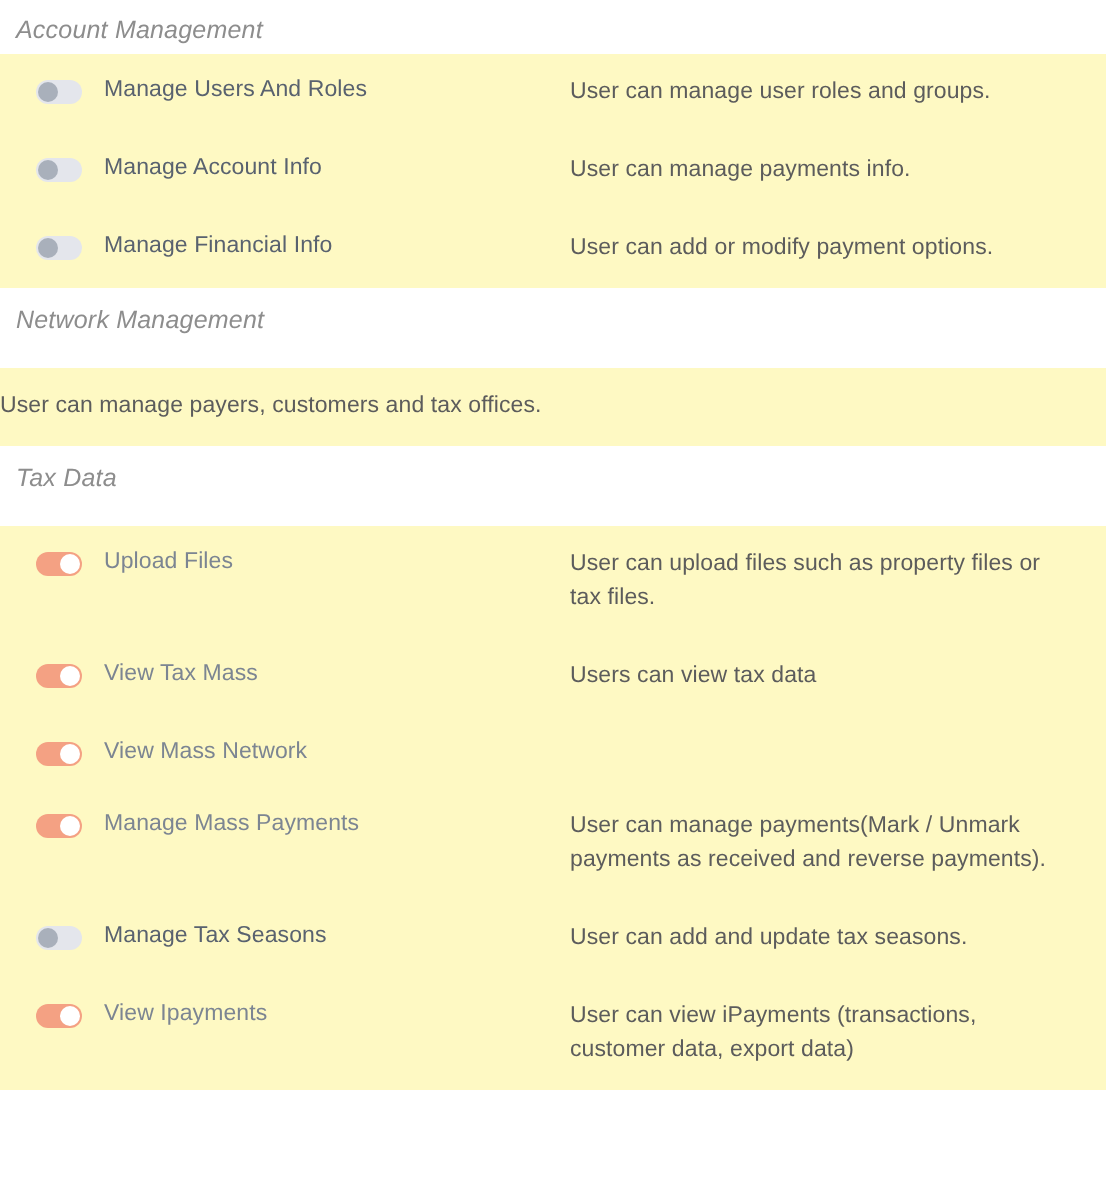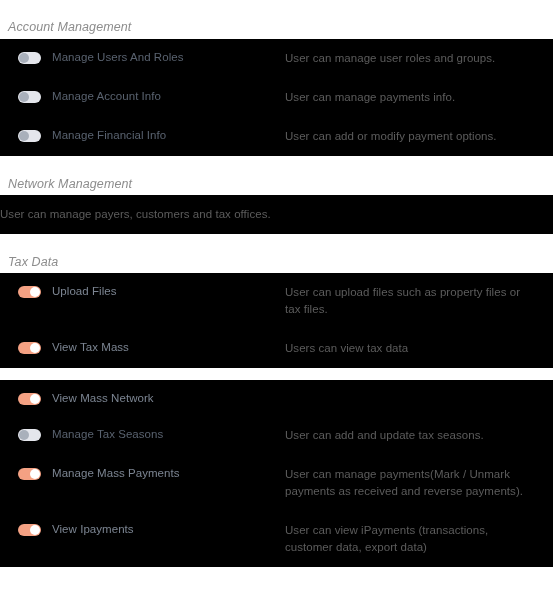--- a/index.html
+++ b/index.html
@@ -15,52 +15,51 @@
     -webkit-font-smoothing: antialiased;
   }
 
   #permissions-panel {
     width: 553px;
     box-sizing: border-box;
   }
 
   .section {
     width: 100%;
-    margin-top: 12px;
   }
 
   .section-title {
     font-style: italic;
     font-size: 12.5px;
     color: #8d8d8d;
     padding: 0 0 0 8px;
     margin: 0;
-    height: 27px;
+    height: 40px;
     line-height: 33px;
     font-weight: 400;
     letter-spacing: 0.1px;
     white-space: nowrap;
   }
 
   .section:first-child .section-title {
     height: 27px;
     line-height: 30px;
   }
 
   .perm-row {
     display: flex;
     align-items: flex-start;
     width: 100%;
     box-sizing: border-box;
-    background: #000000;
+    background: #fef9c3;
     min-height: 34px;
   }
 
   .perm-row.shaded {
-    background: #000000;
+    background: #fef9c3;
   }
 
   .perm-row .left-col {
     width: 285px;
     flex: 0 0 285px;
     display: flex;
     align-items: flex-start;
     padding-left: 18px;
     box-sizing: border-box;
     padding-top: 11px;
@@ -198,47 +197,47 @@
     </div>
     <div class="section">
       <div class="perm-row shaded enabled">
         <div class="left-col">
           <div class="toggle on" role="switch" aria-checked="true">
             <span class="knob"></span>
           </div>
           <div class="perm-label">View Mass Network</div>
         </div>
       </div>
+      <div class="perm-row enabled">
+        <div class="left-col">
+          <div class="toggle on" role="switch" aria-checked="true">
+            <span class="knob"></span>
+          </div>
+          <div class="perm-label">Manage Mass Payments</div>
+        </div>
+        <div class="right-col">
+          <div class="perm-desc">User can manage payments(Mark / Unmark payments as received and reverse payments).</div>
+        </div>
+      </div>
       <div class="perm-row shaded">
         <div class="left-col">
           <div class="toggle" role="switch" aria-checked="false">
             <span class="knob"></span>
           </div>
           <div class="perm-label">Manage Tax Seasons</div>
         </div>
         <div class="right-col">
           <div class="perm-desc">User can add and update tax seasons.</div>
         </div>
       </div>
       <div class="perm-row enabled">
         <div class="left-col">
           <div class="toggle on" role="switch" aria-checked="true">
             <span class="knob"></span>
           </div>
-          <div class="perm-label">Manage Mass Payments</div>
-        </div>
-        <div class="right-col">
-          <div class="perm-desc">User can manage payments(Mark / Unmark payments as received and reverse payments).</div>
-        </div>
-      </div>
-      <div class="perm-row enabled">
-        <div class="left-col">
-          <div class="toggle on" role="switch" aria-checked="true">
-            <span class="knob"></span>
-          </div>
           <div class="perm-label">View Ipayments</div>
         </div>
         <div class="right-col">
           <div class="perm-desc">User can view iPayments (transactions, customer data, export data)</div>
         </div>
       </div>
     </div>
   </div>
 
 </body></html>

